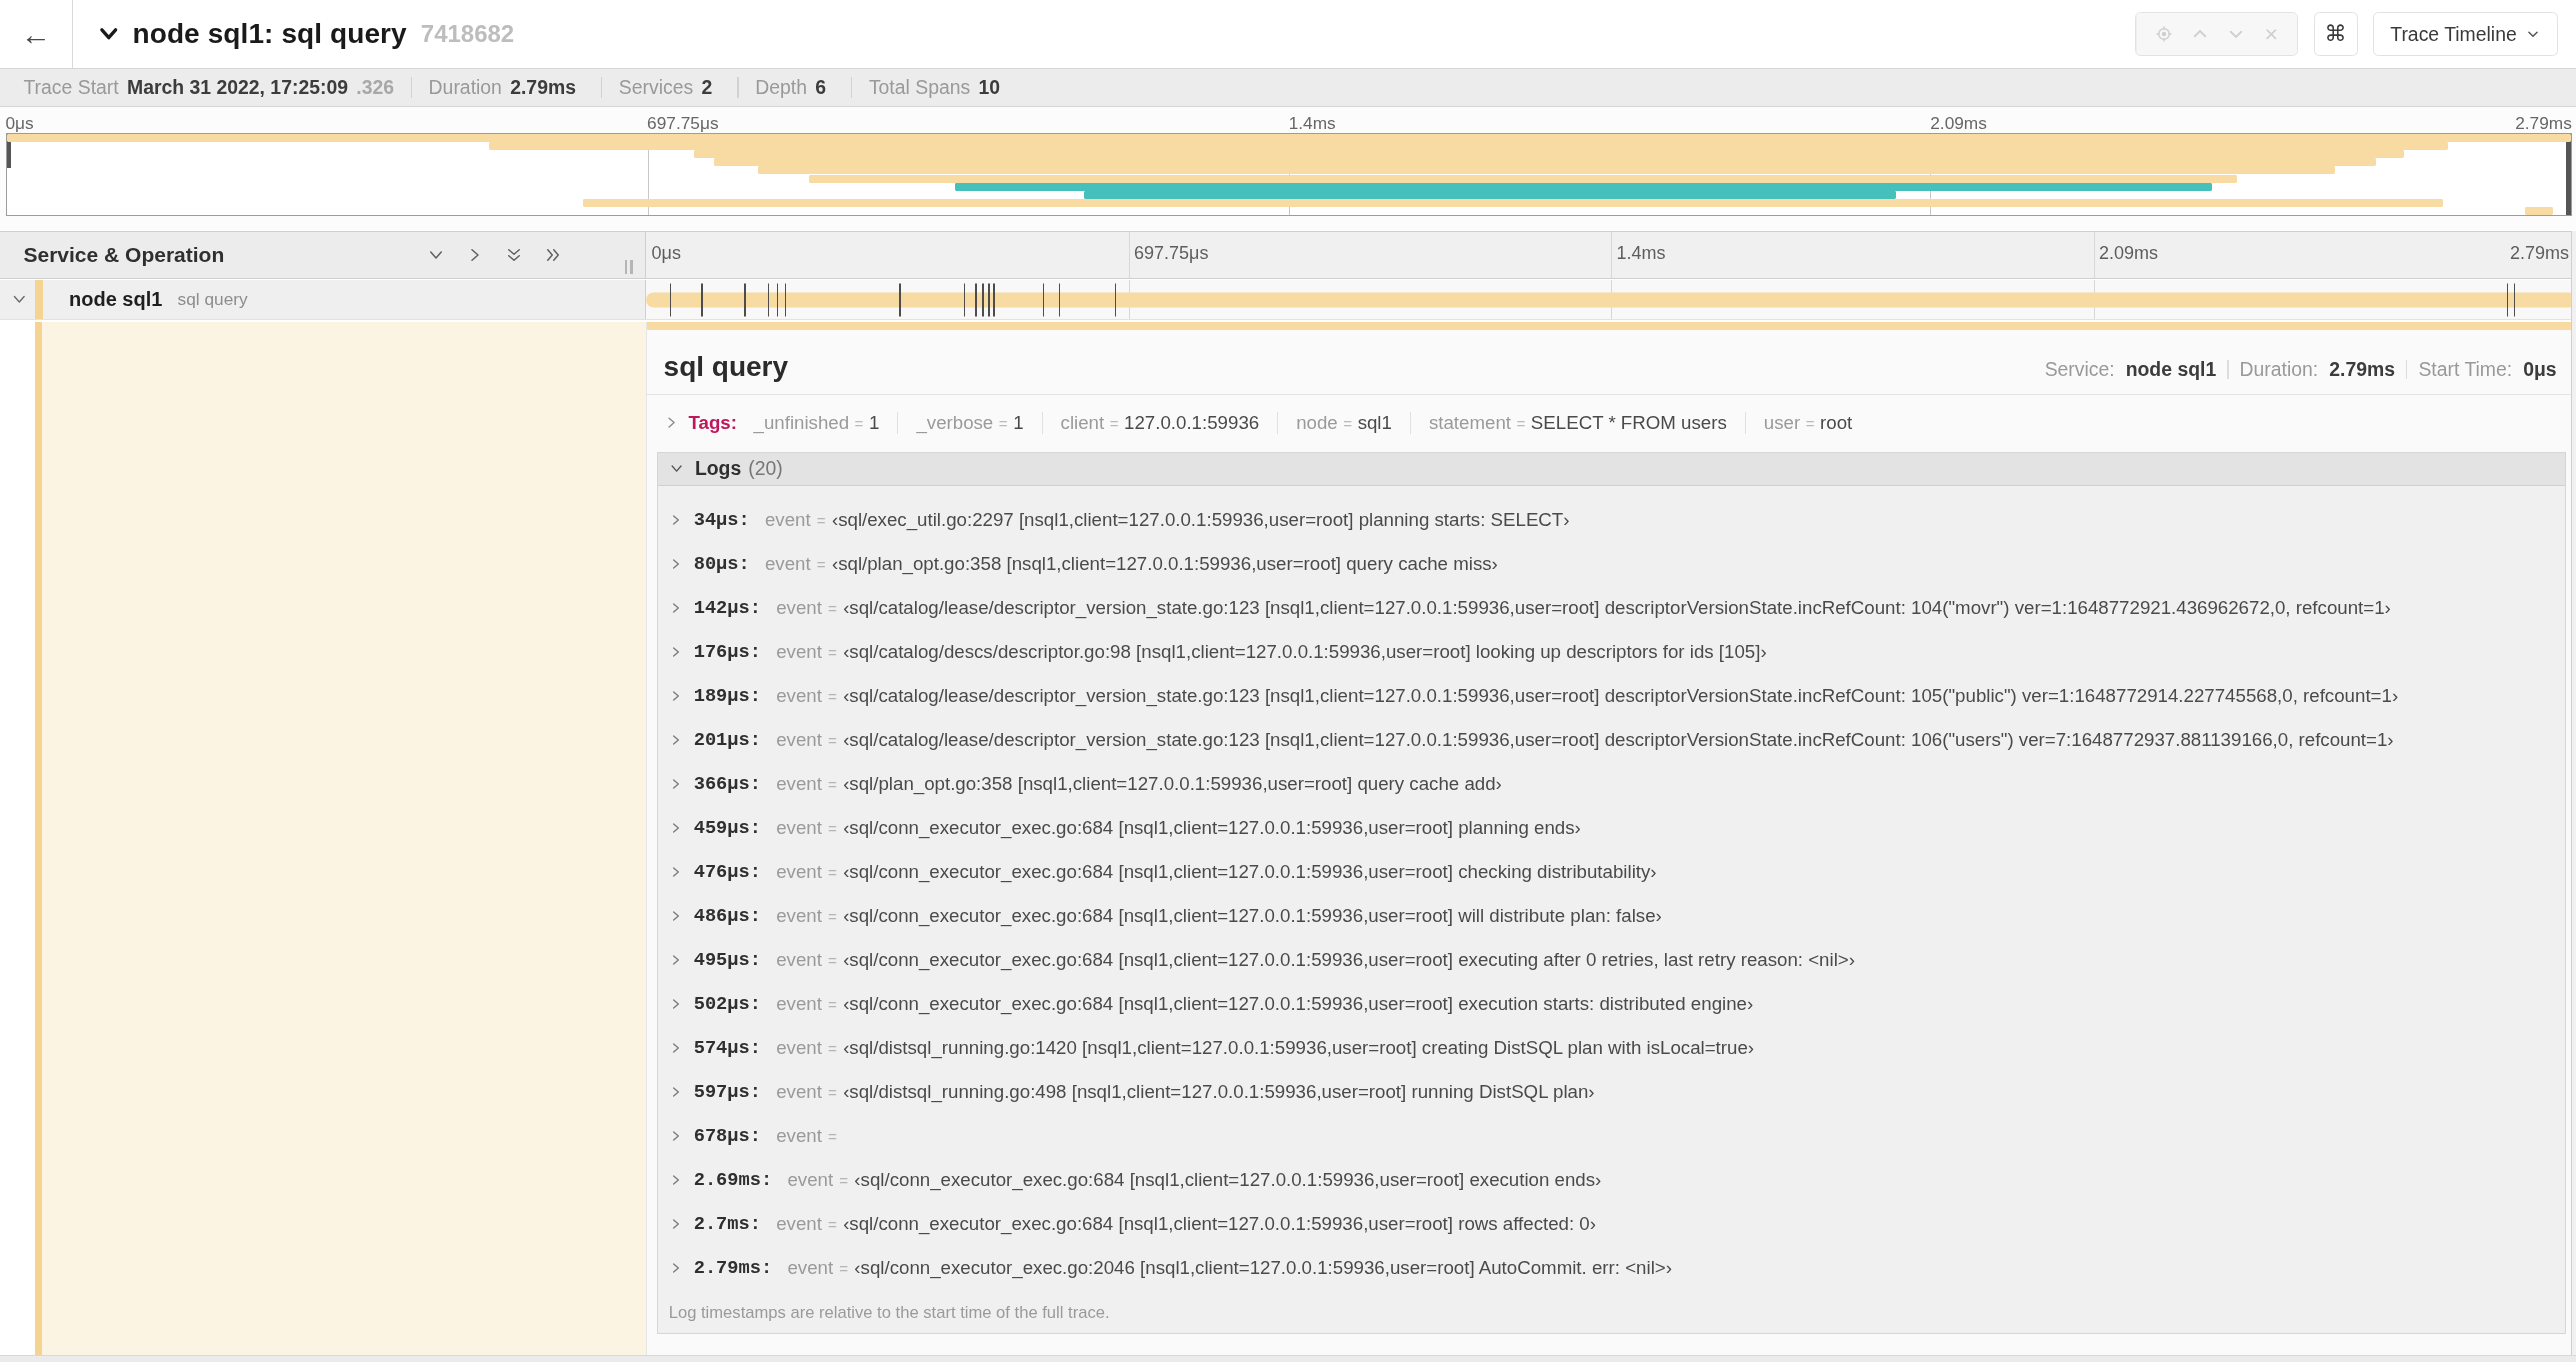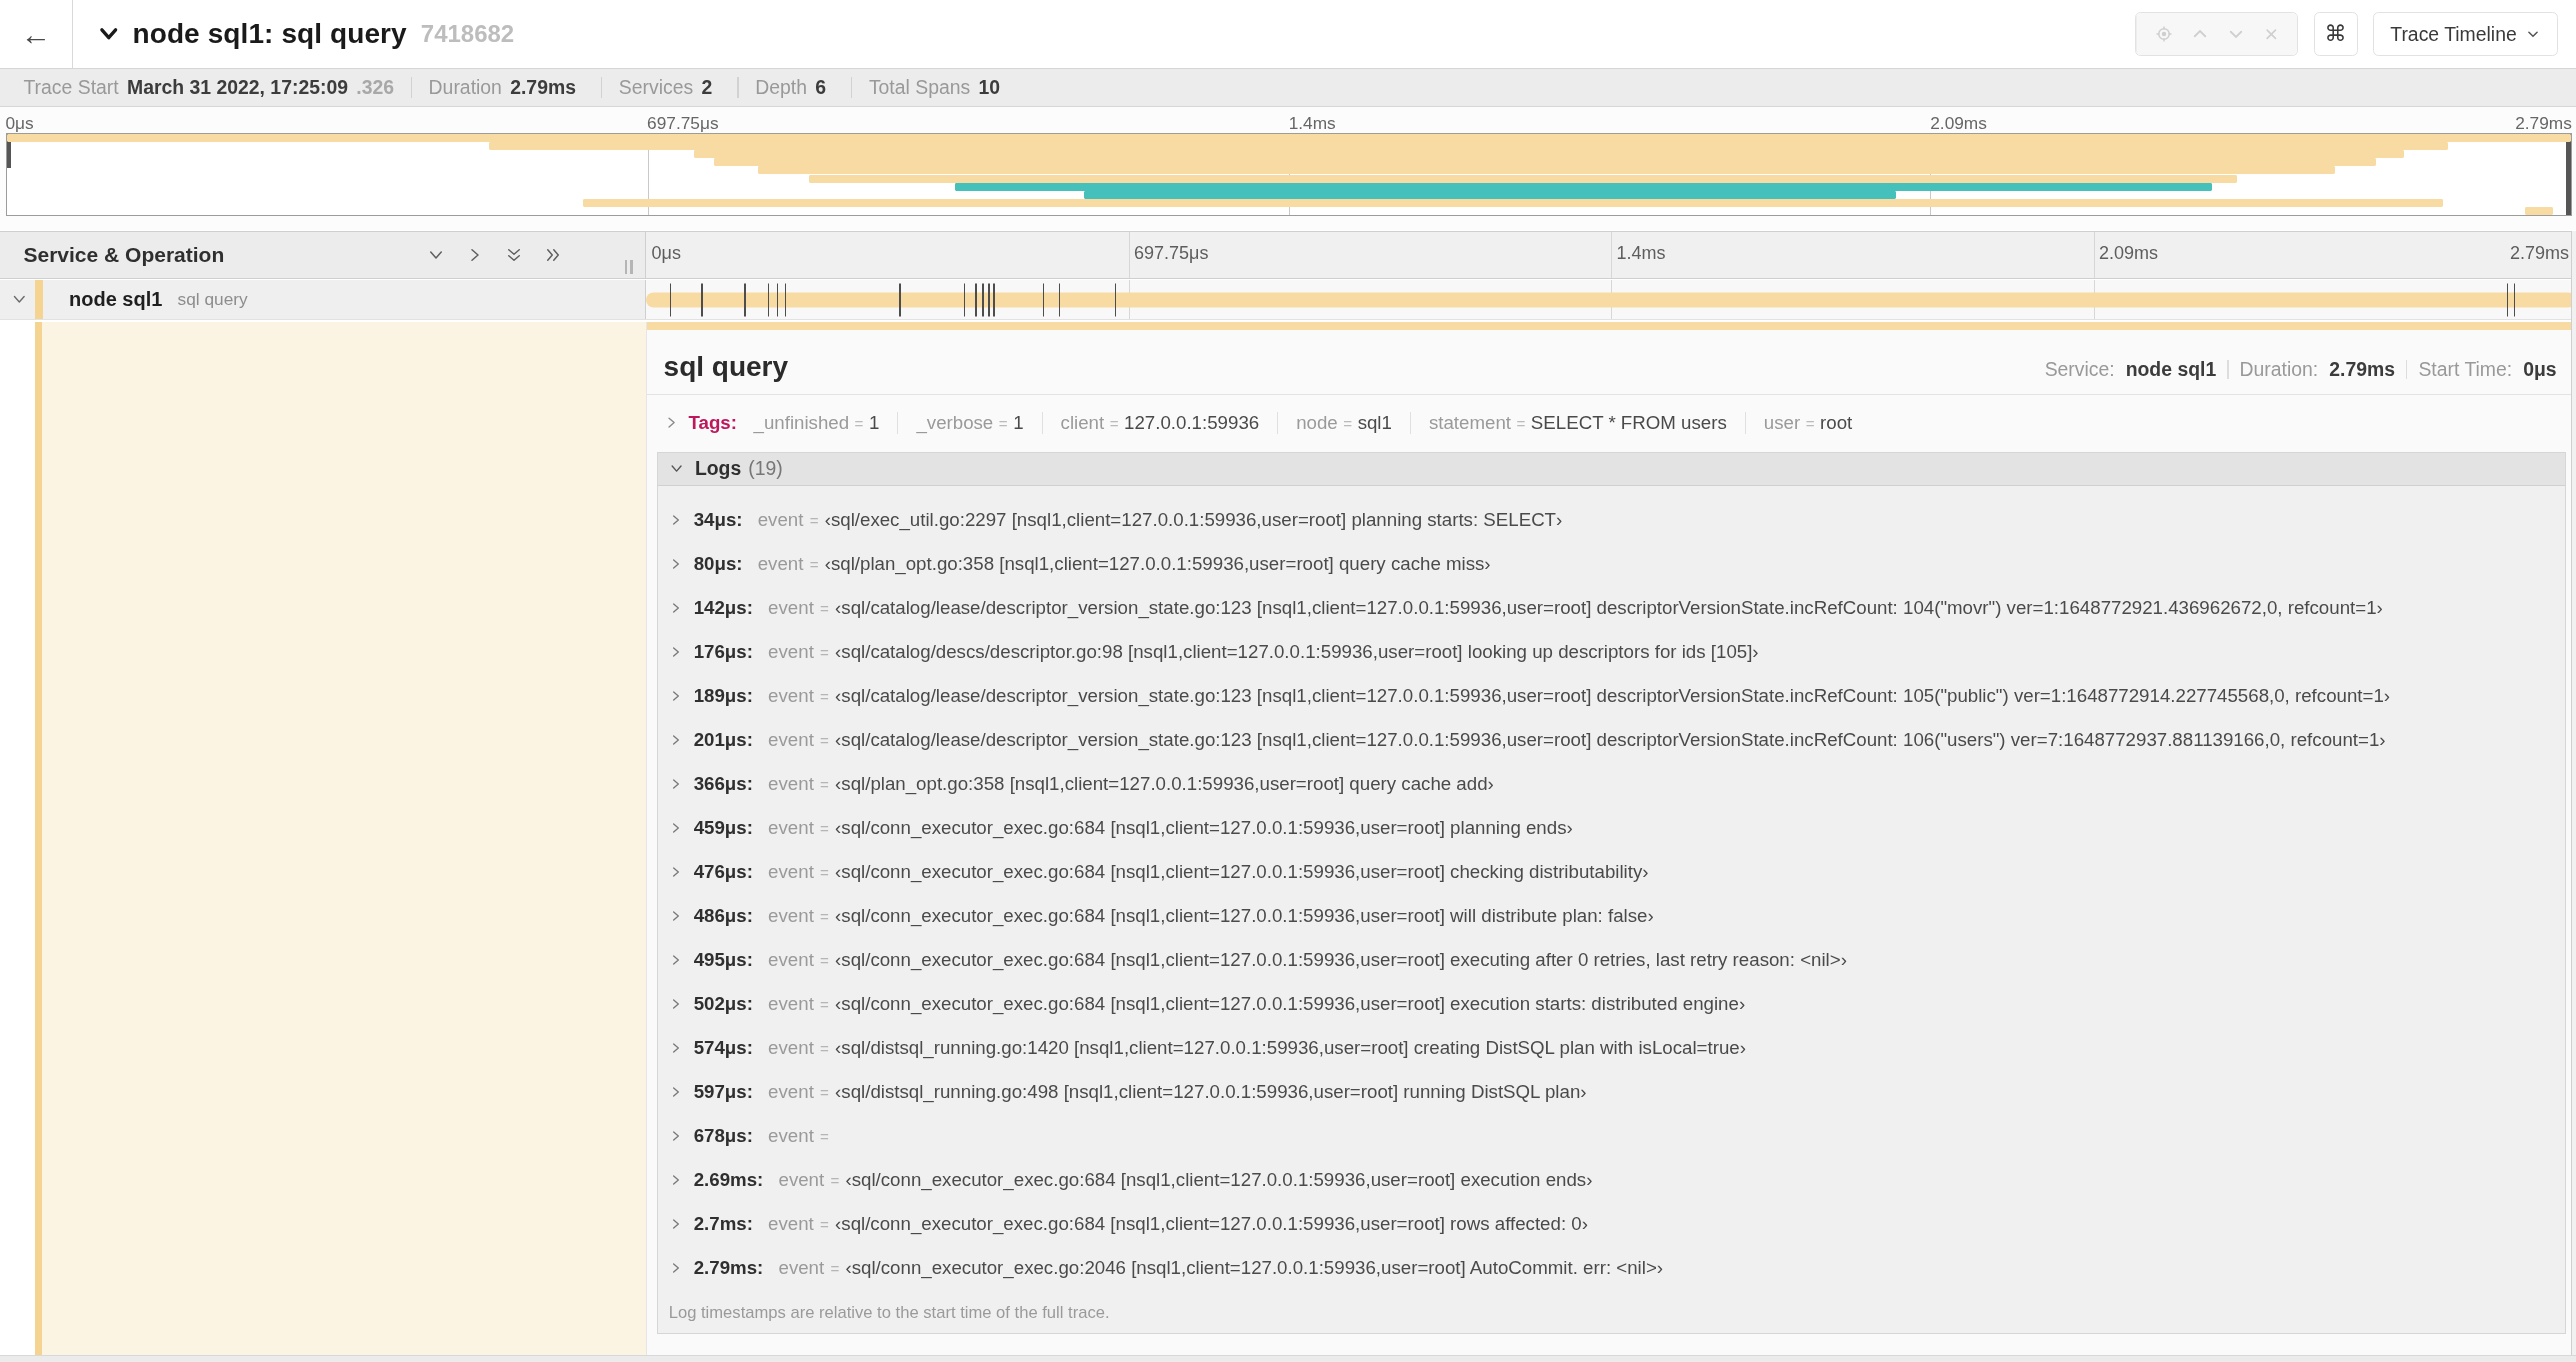--- a/index.html
+++ b/index.html
@@ -87,21 +87,21 @@
   .tag-val { color:#4a4a4a; }
 
   .logs-block { margin:0 9.7px 0 9.7px; border:1.4px solid #d6d6d6; background:#f0f0f0; }
   .logs-head { height:33px; background:#e3e3e3; border-bottom:1.4px solid #d0d0d0; display:flex; align-items:center; padding-left:11px; font-size:19.4px; cursor:pointer; }
   .logs-chev { display:flex; margin-right:11px; }
   .logs-title { font-weight:bold; color:#2f2f2f; margin-right:7px; }
   .logs-count { color:#777; }
   .logs-list { padding:12.5px 0 0 0; }
   .log-row { height:44px; display:flex; align-items:center; padding-left:11px; font-size:18.7px; white-space:nowrap; overflow:hidden; cursor:pointer; }
   .log-chev { display:flex; margin-right:11px; }
-  .log-time { font-weight:bold; color:#2f2f2f; margin-right:15.2px; }
+  .log-time { font-weight:bold; color:#2f2f2f; margin-right:15.2px;font-family:Liberation Mono, monospace; }
   .log-field { color:#9a9a9a; }
   .log-eq { color:#b5b5b5; font-size:15.2px; margin:0 6.2px; }
   .log-val { color:#4a4a4a; }
   .logs-note { font-size:16.6px; color:#9a9a9a; padding:12.5px 0 9.7px 11px; }
 
   .spanid-row { margin-top:auto; border-top:1.4px solid #e0e0e0; height:40px; display:flex; align-items:center; justify-content:flex-end; gap:7px; padding-right:15.2px; font-size:19.4px; background:#fafafa; }
   .spanid-label { color:#bdbdbd; }
   .spanid-val { color:#4a4a4a; }
   .link-icon { display:flex; margin-left:4.2px; cursor:pointer; }
 
@@ -377,21 +377,21 @@
       </div>
 
       <div class="logs-block">
         <div class="logs-head">
           <span class="logs-chev">
             <svg class="icon" width="15.2" height="15.2" viewBox="0 0 24 24" fill="none" stroke="#555" stroke-width="2.2" stroke-linecap="round" stroke-linejoin="round">
                 <polyline points="5 8 12 16 19 8"></polyline>
               </svg>
           </span>
           <span class="logs-title">Logs</span>
-          <span class="logs-count">(19)</span>
+          <span class="logs-count">(20)</span>
         </div>
         <div class="logs-list">
 
         <div class="log-row">
             <span class="log-chev">
               <svg class="icon" width="14" height="14" viewBox="0 0 24 24" fill="none" stroke="#777" stroke-width="2.2" stroke-linecap="round" stroke-linejoin="round">
                   <polyline points="8 5 16 12 8 19"></polyline>
                 </svg>
             </span>
             <span class="log-time">34μs:</span>

